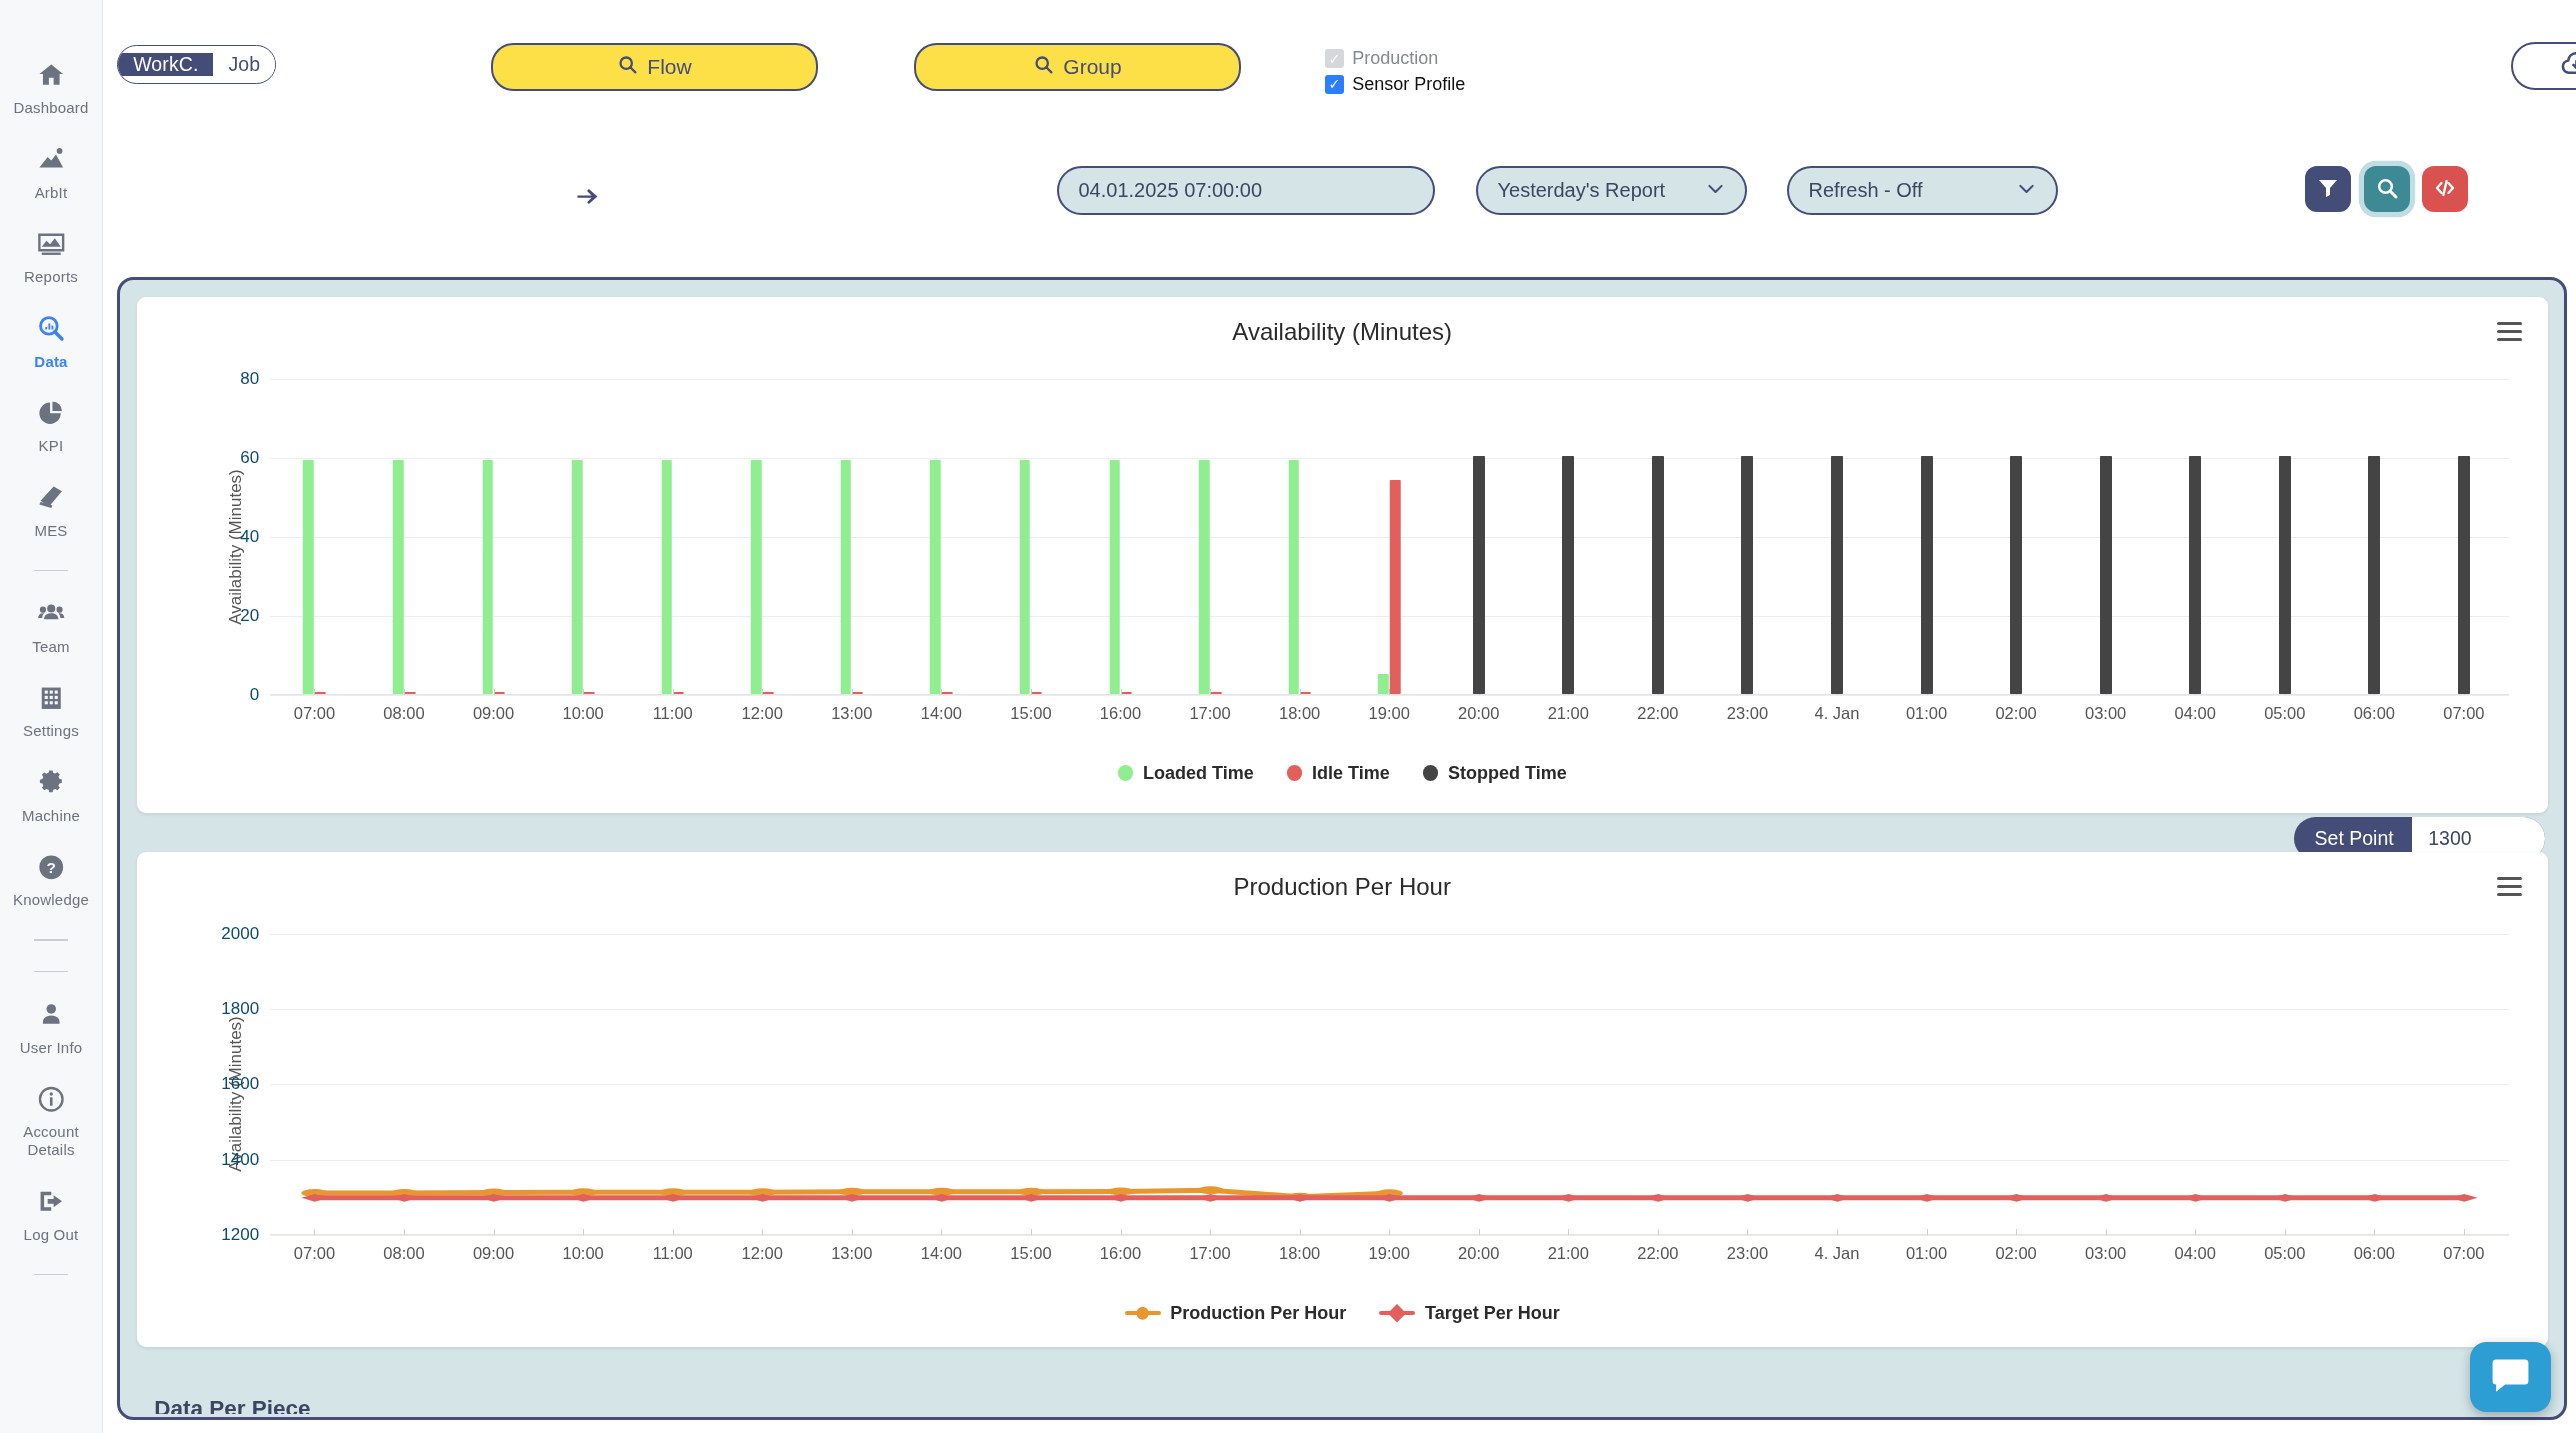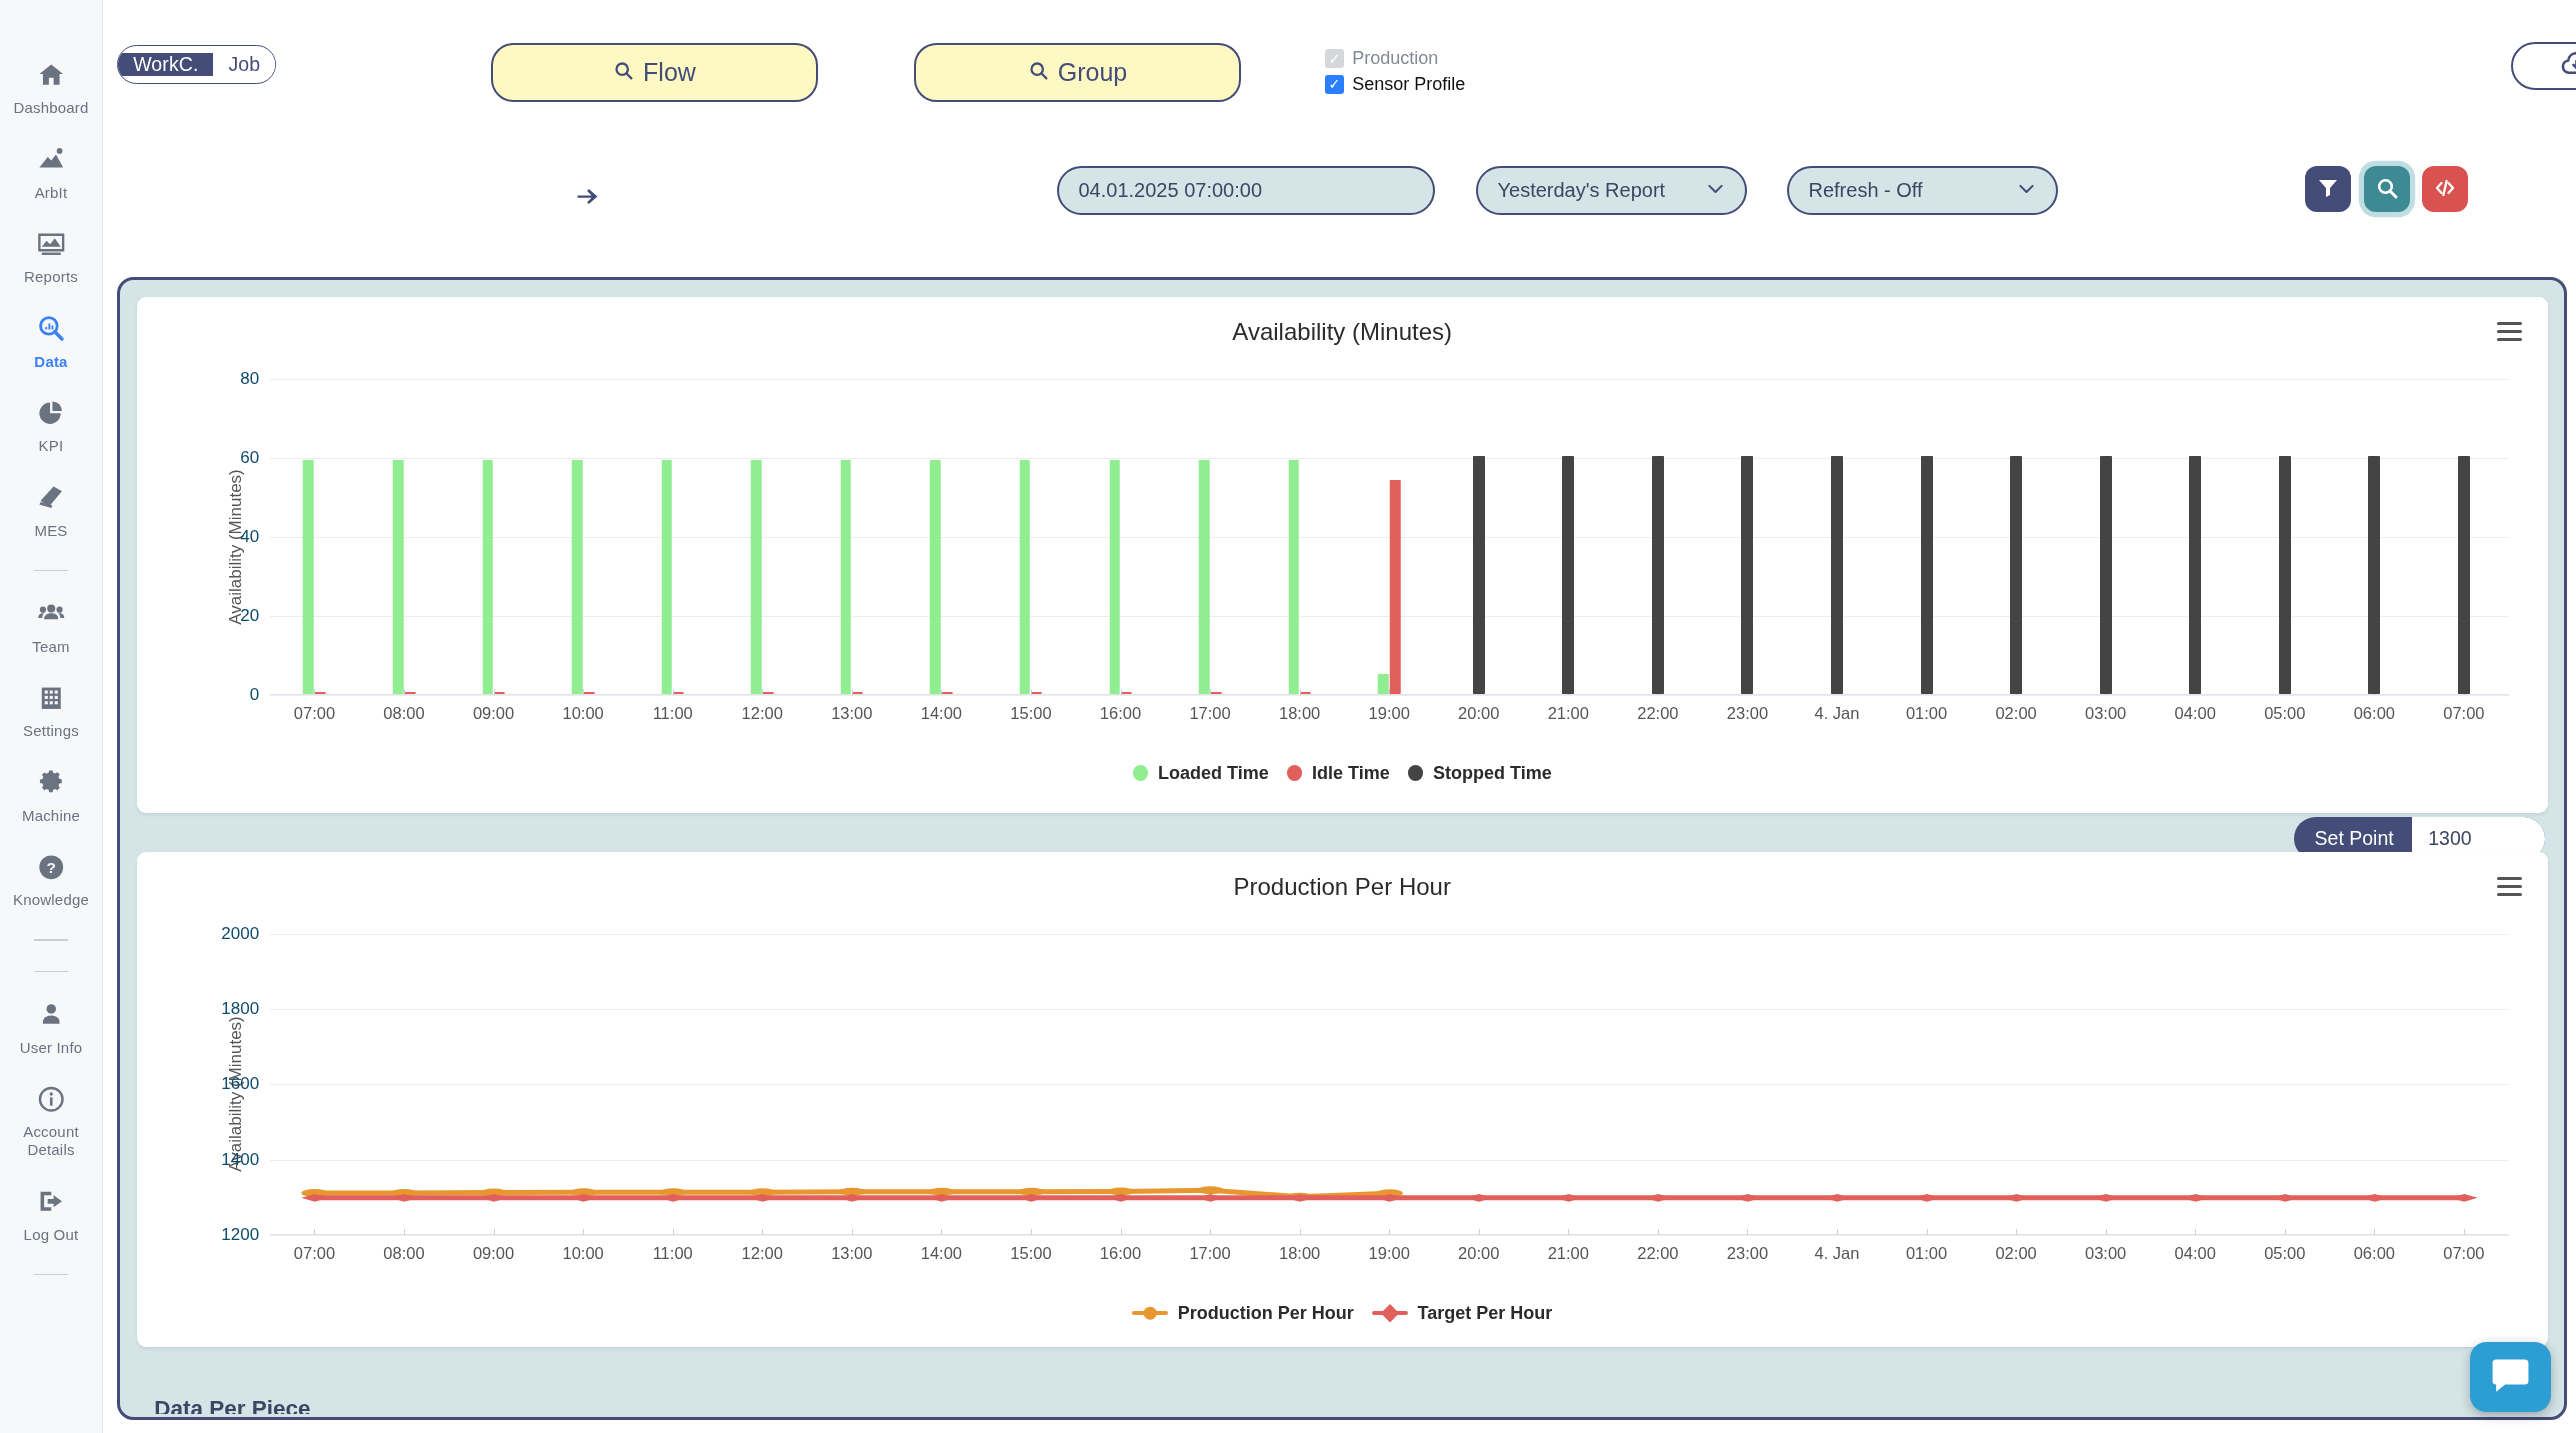--- a/index.html
+++ b/index.html
@@ -49,24 +49,24 @@
     align-items: center;
   }
   .seg-btn {
     display: flex; align-items: center; justify-content: center;
     font-size: 19.5px; padding: 0 15px; cursor: pointer; letter-spacing: 0.1px;
   }
   .seg-btn.on { background: #434d78; color: #fff; }
   .seg-btn.off { background: #fff; color: #434d78; }
 
   .pillbtn {
-    position: absolute; top: 43px; height: 59px;
-    border: 2.2px solid #434d78; border-radius: 22.5px; background: #fef9c3;
+    position: absolute; top: 43px; height: 48px;
+    border: 2.2px solid #434d78; border-radius: 22.5px; background: #fde047;
     display: flex; align-items: center; justify-content: center; gap: 9px;
-    color: #434d78; font-size: 25px; cursor: pointer;
+    color: #434d78; font-size: 21px; cursor: pointer;
   }
   #flow-btn  { left: 388px; width: 327px; }
   #group-btn { left: 811px; width: 327px; }
   .pillbtn svg { width: 21px; height: 21px; stroke: #434d78; fill: none; stroke-width: 2.6; }
 
   .checks { position: absolute; left: 1222px; top: 46px; }
   .chk-row { display: flex; align-items: center; height: 25.5px; gap: 8.2px; }
   .chk {
     width: 19px; height: 19px; border-radius: 3px;
     display: flex; align-items: center; justify-content: center;
@@ -159,21 +159,21 @@
   .grid-area { position: absolute; left: 133px; right: 39px; top: 19.5px; bottom: 39px; }
   .gridline { position: absolute; left: 0; right: 0; height: 0.7px; background: #ededed; }
   .axis-line { position: absolute; left: 0; right: 0; bottom: 0; height: 1.5px; background: #dfe4ef; }
   .xtick-mark { position: absolute; bottom: 0; width: 0.7px; height: 6px; background: #c9d2e4; }
   .xtick-label {
     position: absolute; top: calc(100% + 9px); font-size: 16.5px; color: #555;
     transform: translateX(-50%); white-space: nowrap;
   }
   .bar { position: absolute; bottom: 1.5px; width: 10.5px; transform: translateX(-50%); border-radius: 0.7px; }
   .legend {
-    display: flex; align-items: center; justify-content: center; gap: 18px;
+    display: flex; align-items: center; justify-content: center; gap: 33px;
     font-size: 18px; color: #2b2b2b; font-weight: bold; margin-top: 28.5px;
   }
   .legend-item { display: flex; align-items: center; gap: 9.7px; cursor: pointer; }
   .legend-dot { width: 15.7px; height: 15.7px; border-radius: 50%; }
   .legend-line { width: 36px; height: 3.7px; border-radius: 2.2px; position: relative; }
   .legend-line .mk {
     position: absolute; left: 50%; top: 50%; width: 12.7px; height: 12.7px;
     transform: translate(-50%,-50%) rotate(45deg);
   }
   .legend-line .mk.circle { border-radius: 50%; transform: translate(-50%,-50%); }

